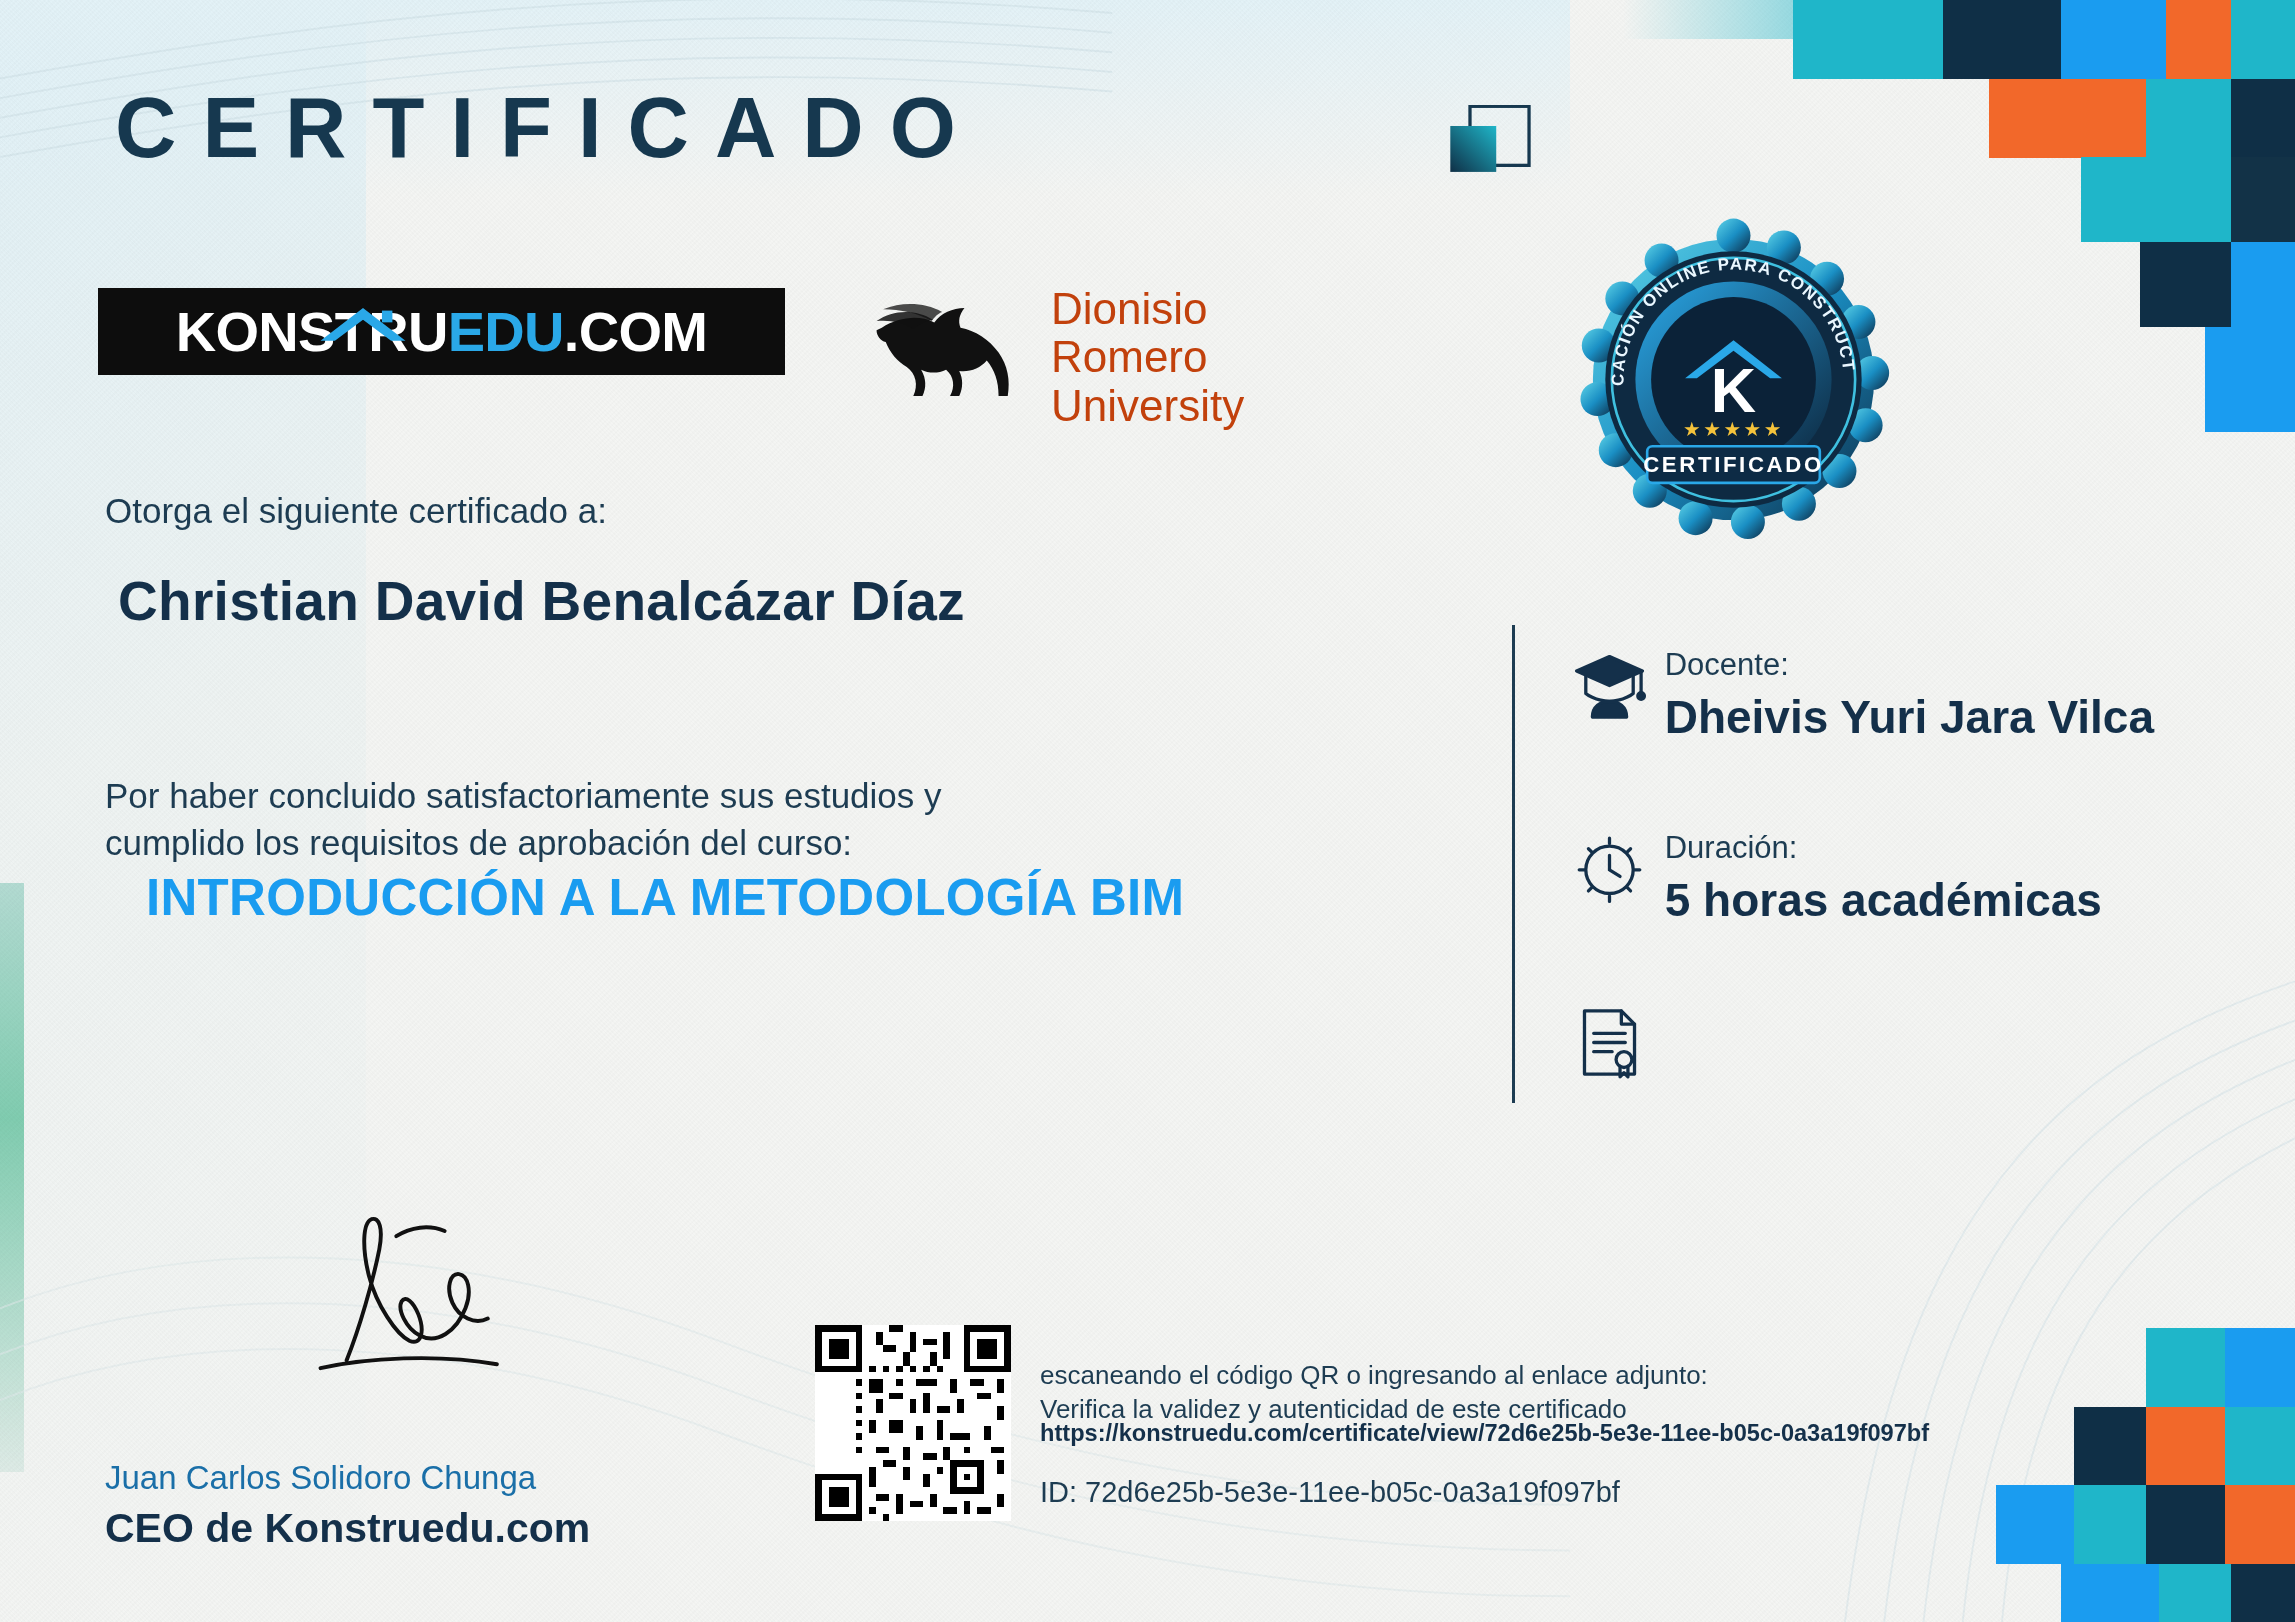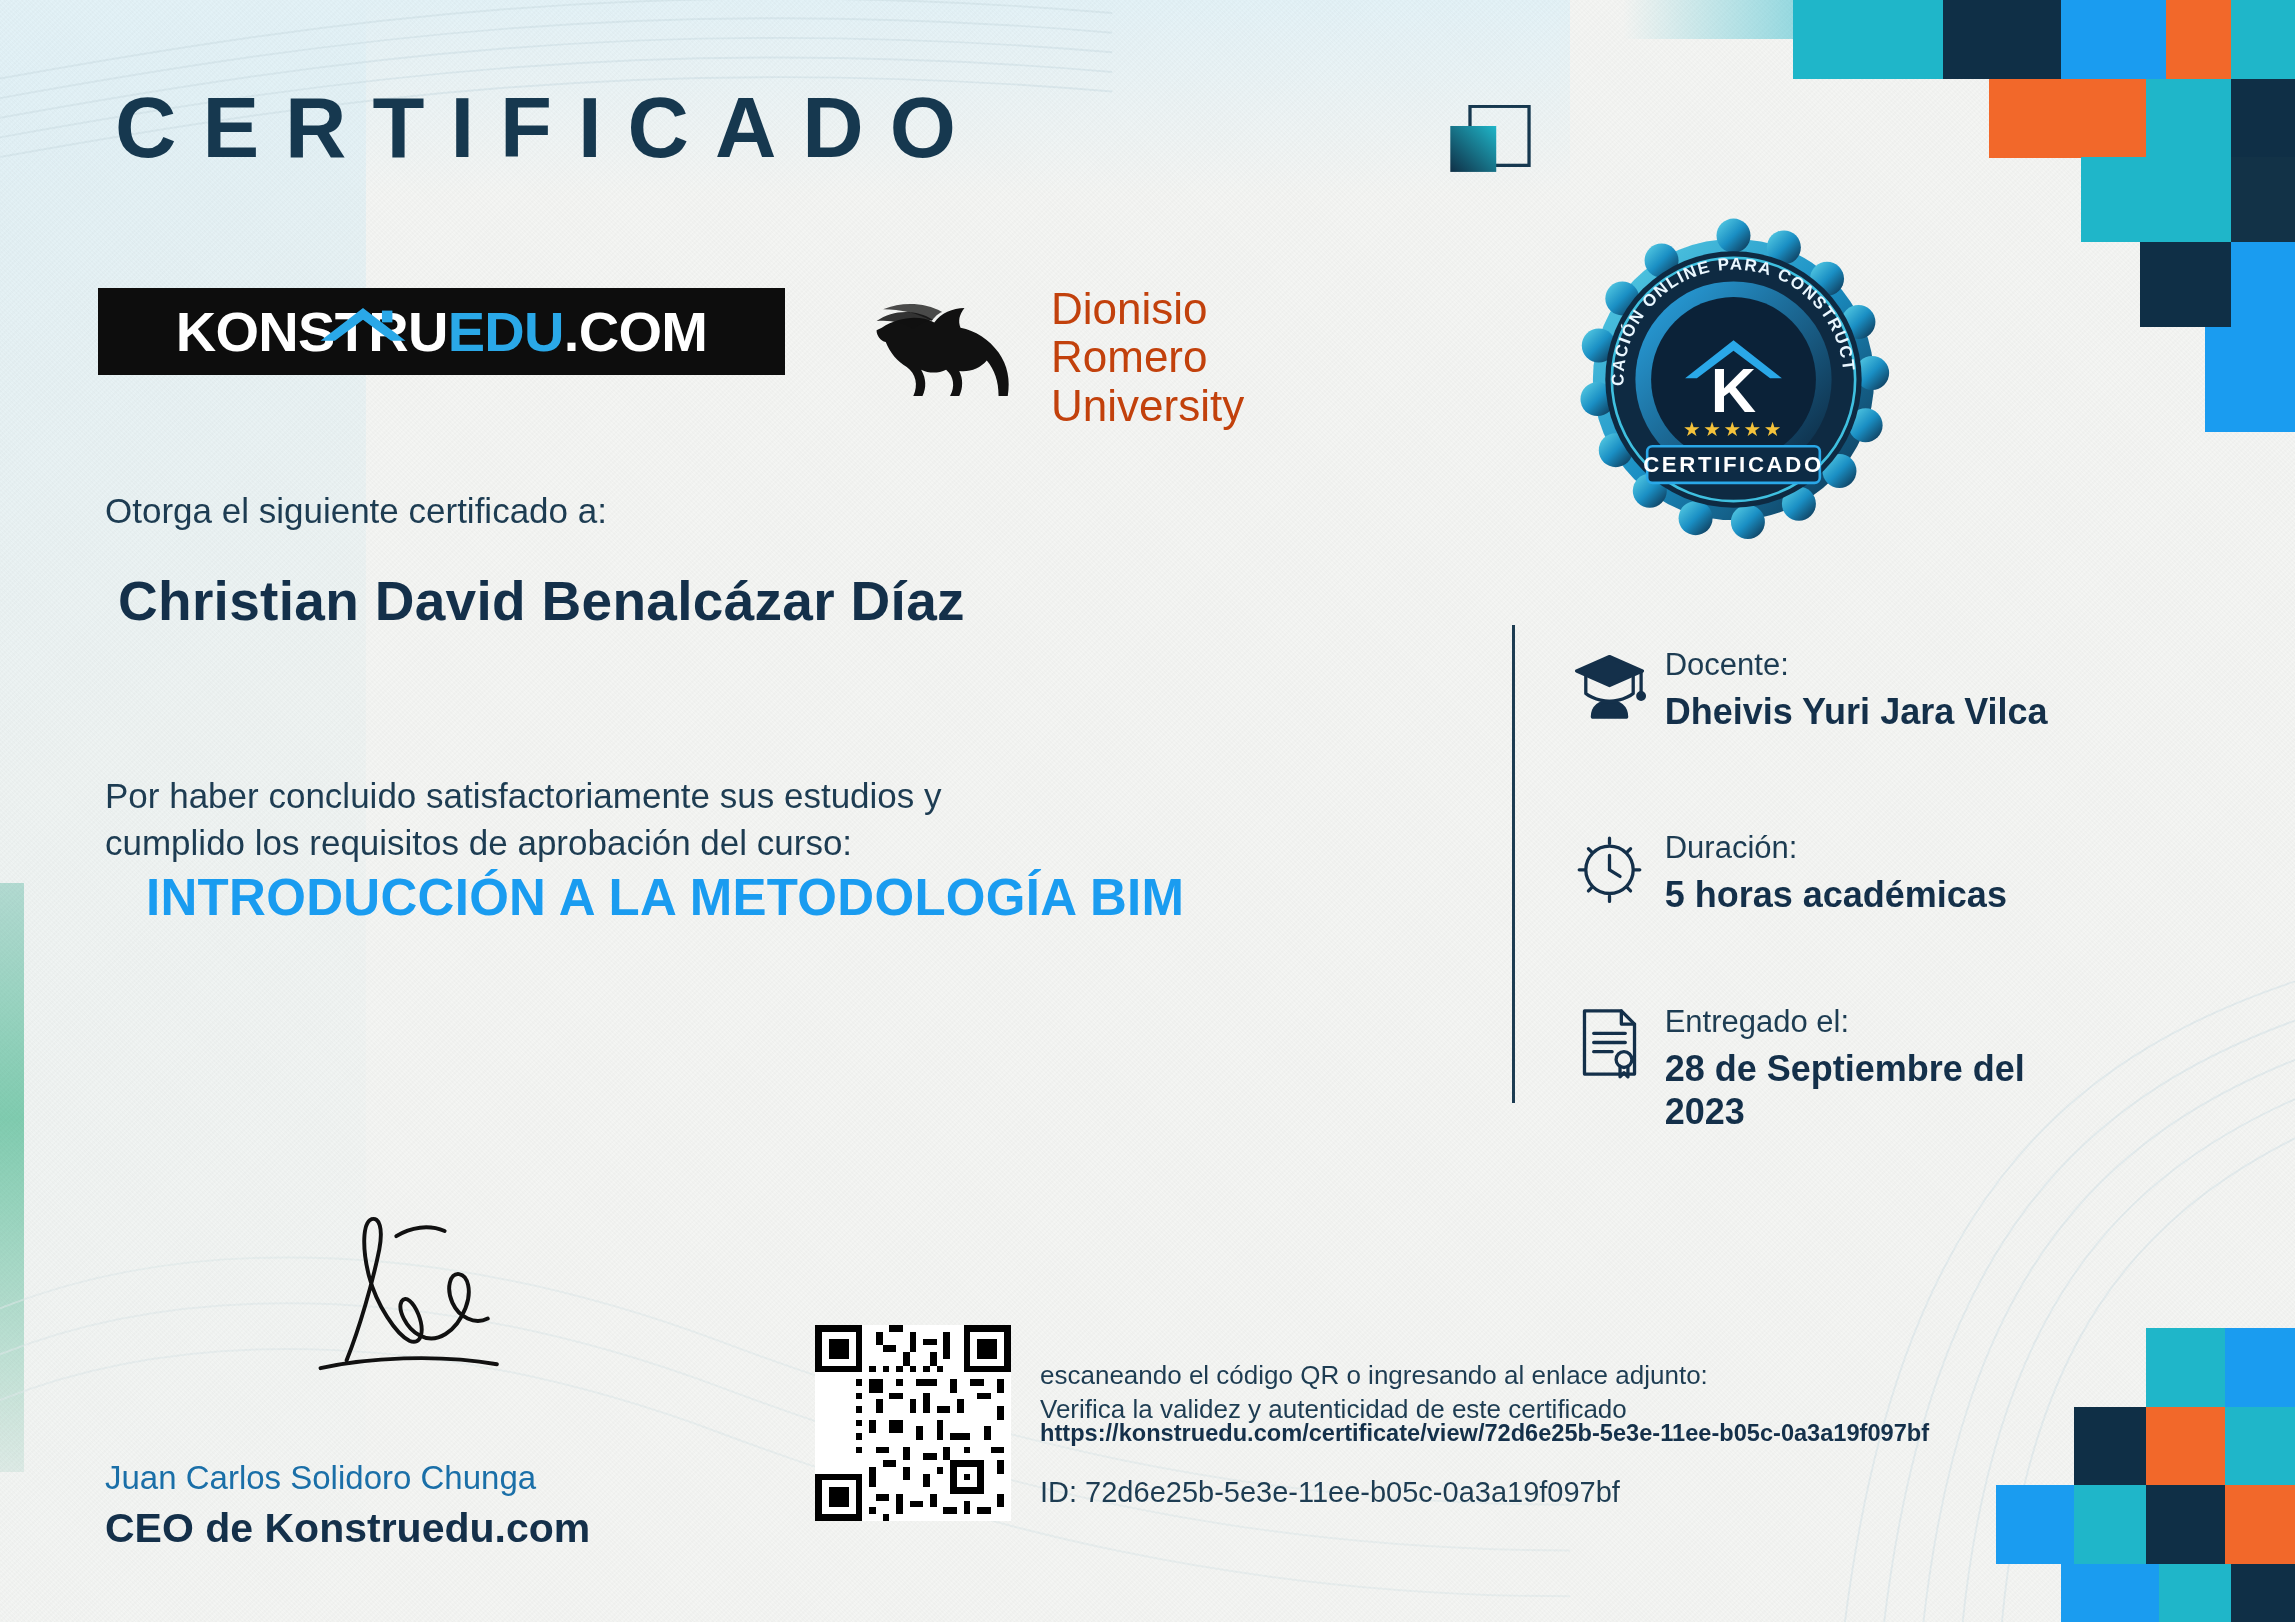--- a/index.html
+++ b/index.html
@@ -118,21 +118,21 @@
   
   .divider {
     position: absolute; left: 1512px; top: 625px;
     width: 3.3px; height: 478px;
     background: #1d3c52;
   }
   .meta-row { position: absolute; display: flex; align-items: flex-start; margin-top: 8px; }
   .meta-icon { width: 79px; height: 79px; flex: 0 0 79px; }
   .meta-text { margin-left: 15.7px; }
   .meta-label { font-size: 31px; color: #1d3c52; line-height: 1.2; }
-  .meta-value { font-size: 36px; font-weight: 700; color: #14304a; line-height: 1.2; margin-top: 6.5px; }
+  .meta-value { font-size: 46px; font-weight: 700; color: #14304a; line-height: 1.2; margin-top: 6.5px; text-align: right; }
 
   
   .sig-mark { position: absolute; left: 281px; top: 1197px; width: 275px; height: 196px; }
   .sig-name {
     position: absolute; left: 105px; top: 1459px;
     font-size: 33px; color: #1a6fa8; font-weight: 400;
   }
   .sig-role {
     position: absolute; left: 105px; top: 1505px;
     font-size: 41px; color: #14304a; font-weight: 700;
@@ -364,24 +364,20 @@
   <div class="meta-row" style="left:1570px;top:995px;width:523px;">
     <svg class="meta-icon" viewBox="0 0 120 120">
       <g stroke="#14304a" stroke-width="5" fill="none" stroke-linejoin="round" stroke-linecap="round">
         <path d="M22,12 L78,12 L98,32 L98,108 L22,108 Z"></path>
         <path d="M78,12 L78,32 L98,32"></path>
         <path d="M36,46 L84,46 M36,60 L84,60 M36,74 L64,74"></path>
         <circle cx="82" cy="86" r="12" fill="none"></circle>
         <path d="M76,96 L76,112 L82,106 L88,112 L88,96"></path>
       </g>
     </svg>
-    <div class="meta-text" style="width:458px;">
-      <div class="meta-label">Entregado el:</div>
-      <div class="meta-value">28 de Septiembre del 2023</div>
-    </div>
   </div>
 
   <svg class="sig-mark" viewBox="0 0 420 300">
     <g fill="none" stroke="#111" stroke-width="6" stroke-linecap="round">
       <path d="M100,250 C120,200 140,130 150,80 C156,48 150,30 138,34 C124,40 124,80 134,120
                C146,166 176,210 196,220 C214,228 220,206 210,180 C202,160 190,150 184,160
                C178,172 190,200 212,212 C238,226 268,206 282,170 C292,144 286,120 272,118
                C258,116 252,140 262,162 C272,184 296,196 316,186"></path>
       <path d="M176,60 C198,46 226,42 250,52"></path>
       <path d="M60,262 C130,246 240,240 330,256"></path>

